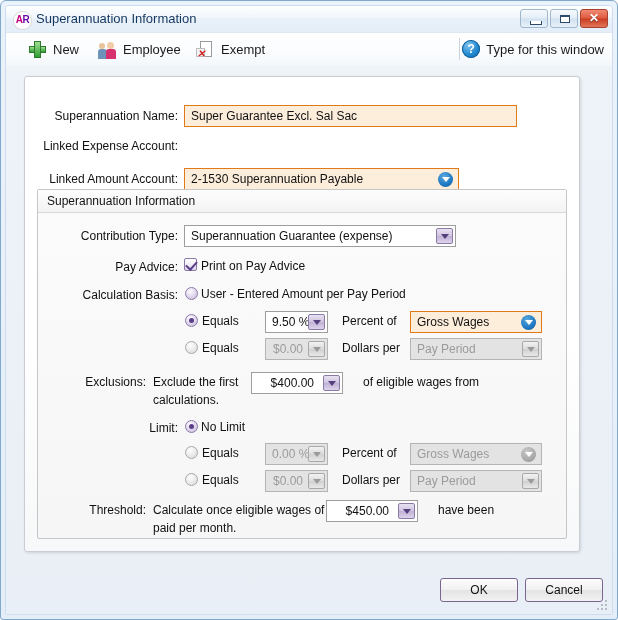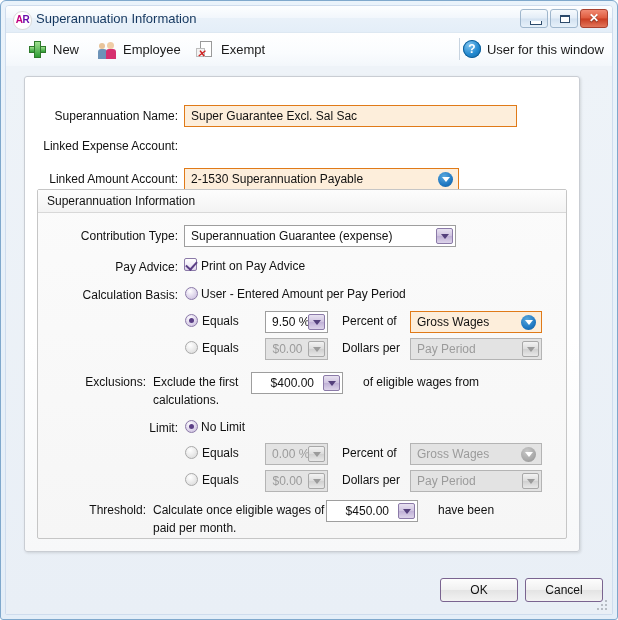--- a/index.html
+++ b/index.html
@@ -132,21 +132,21 @@
   
   .fld{
     position:absolute;box-sizing:border-box;height:22px;
     border:1px solid #e07a18;background:#fdeedb;
     font-size:12px;line-height:20px;padding:0 6px;color:#111;
     white-space:nowrap;overflow:hidden;
   }
   .fld.plain{border:1px solid #9e9e9e;background:#ffffff;}
   .fld.dim{border:1px solid #b4b4b4;background:#e3e3e3;color:#9b9b9b;}
   .fld.right{text-align:right;padding-right:28px;}
-  .fld.rightp{text-align:center;padding-right:24px;}
+  .fld.rightp{text-align:right;padding-right:24px;}
   
   .dd-blue{
     position:absolute;right:5px;top:3px;width:15px;height:15px;border-radius:50%;
     background:radial-gradient(circle at 40% 30%,#5aa9de 0%,#1f78c2 60%,#145a95 100%);
     cursor:default;
   }
   .dd-blue:after{
     content:"";position:absolute;left:3.5px;top:5px;
     border-left:4px solid transparent;border-right:4px solid transparent;
     border-top:5px solid #ffffff;
@@ -259,21 +259,21 @@
       <div class="tb-item" style="left:186px;">
         <span class="tb-ico ico-exempt">
             <i class="pg"></i>
             <i class="xx">✕</i>
           </span>
         <span>Exempt</span>
       </div>
       <div class="tb-sep"></div>
       <div class="tb-help">
         <span class="ico-help">?</span>
-        <span>User for this window</span>
+        <span>Type for this window</span>
       </div>
     </div>
 
     <div class="content">
       <div class="panel">
 
         <div class="lbl" style="left:10px;top:32px;width:143px;">Superannuation Name:</div>
         <div class="fld" style="left:159px;top:28px;width:333px;">Super Guarantee Excl. Sal Sac</div>
 
         <div class="lbl" style="left:10px;top:62px;width:143px;">Linked Expense Account:</div>

